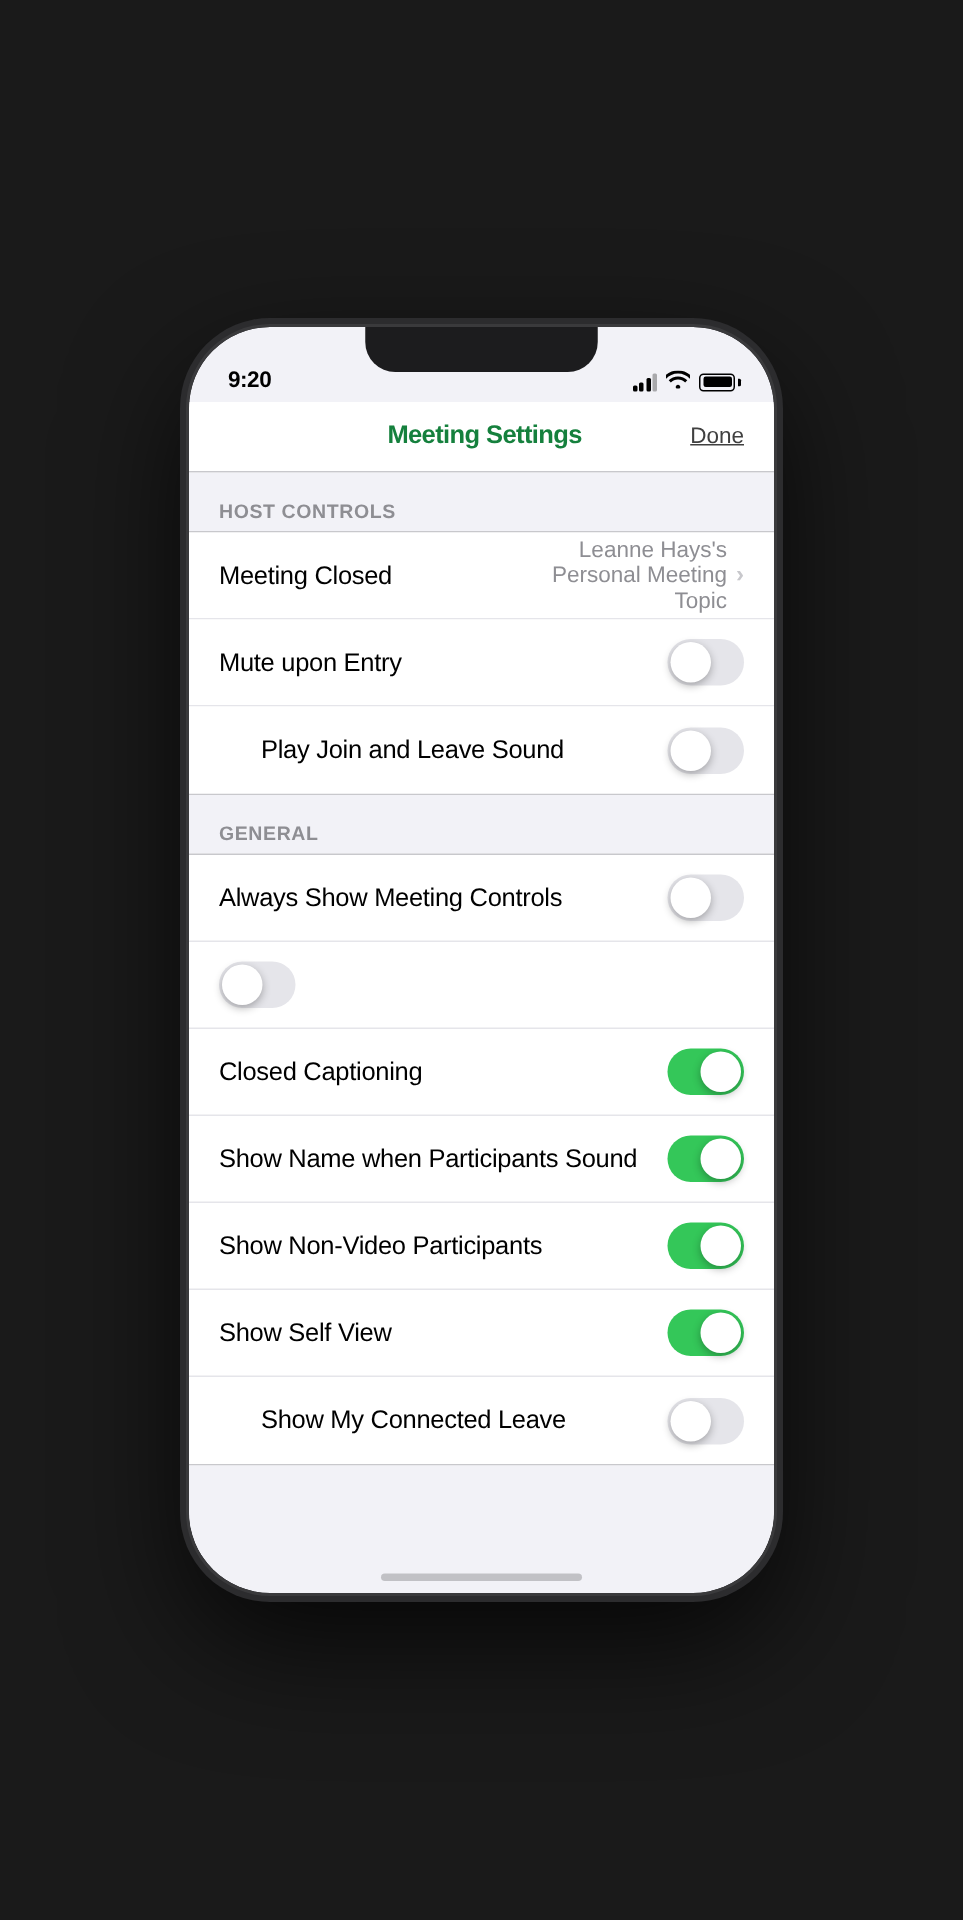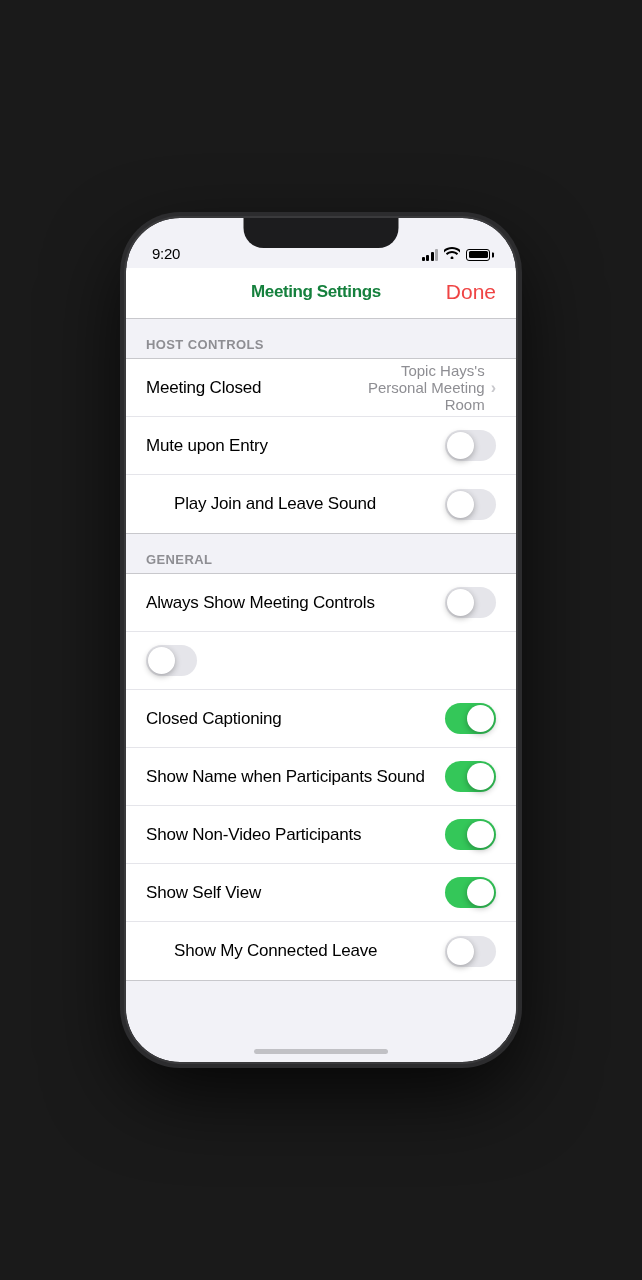--- a/index.html
+++ b/index.html
@@ -81,21 +81,21 @@
       height: 50px;
       display: flex;
       align-items: flex-end;
       justify-content: space-between;
       padding: 0 26px 6px;
       z-index: 50;
     }
 
     .status-time {
       font-size: 15px;
-      font-weight: 400;
+      font-weight: 700;
       color: #000;
       letter-spacing: -0.3px;
     }
 
     .status-icons {
       display: flex;
       align-items: center;
       gap: 6px;
     }
 
@@ -163,22 +163,23 @@
     }
 
     .nav-title {
       font-size: 17px;
       font-weight: 600;
       color: #15803d;
       letter-spacing: -0.4px;
     }
 
     .nav-done {
-      font-size: 21px;
-      color: #ef4444;
+      font-size: 15px;
+      color: #404040;
+      text-decoration: underline;
       cursor: pointer;
     }
 
     .nav-spacer {
       width: 40px;
     }
 
     
     .content {
       overflow-y: auto;
@@ -336,21 +337,21 @@
     </div>
 
     <div class="content">
 
       <div class="section-header">HOST CONTROLS</div>
       <div class="settings-group">
 
         <div class="settings-row">
           <div class="row-label">Meeting Closed</div>
           <div class="row-right">
-            <div class="row-value">Topic Hays's Personal Meeting Room</div>
+            <div class="row-value">Leanne Hays's Personal Meeting Topic</div>
             <div class="chevron">›</div>
           </div>
         </div>
 
         <div class="settings-row">
           <div class="row-label">Mute upon Entry</div>
           <div class="toggle off">
             <div class="toggle-thumb"></div>
           </div>
         </div>

